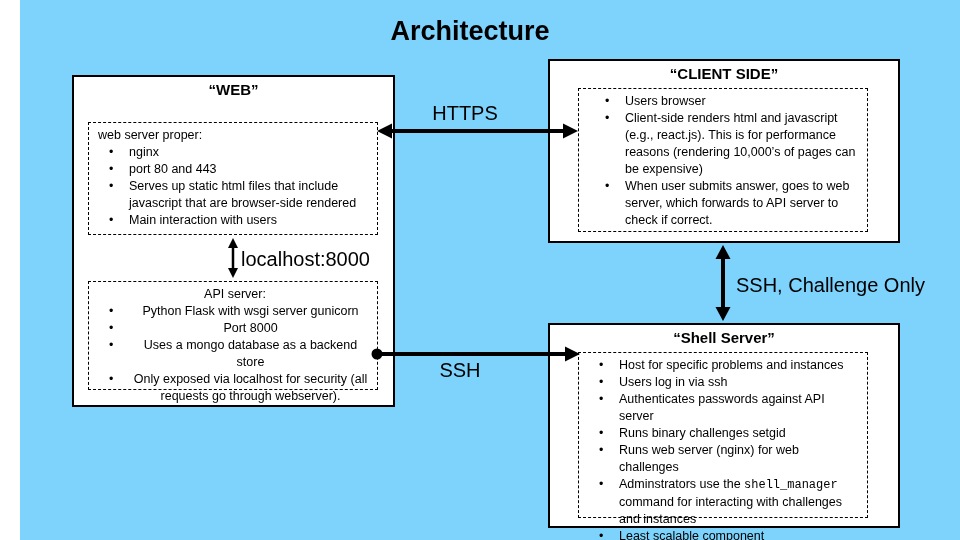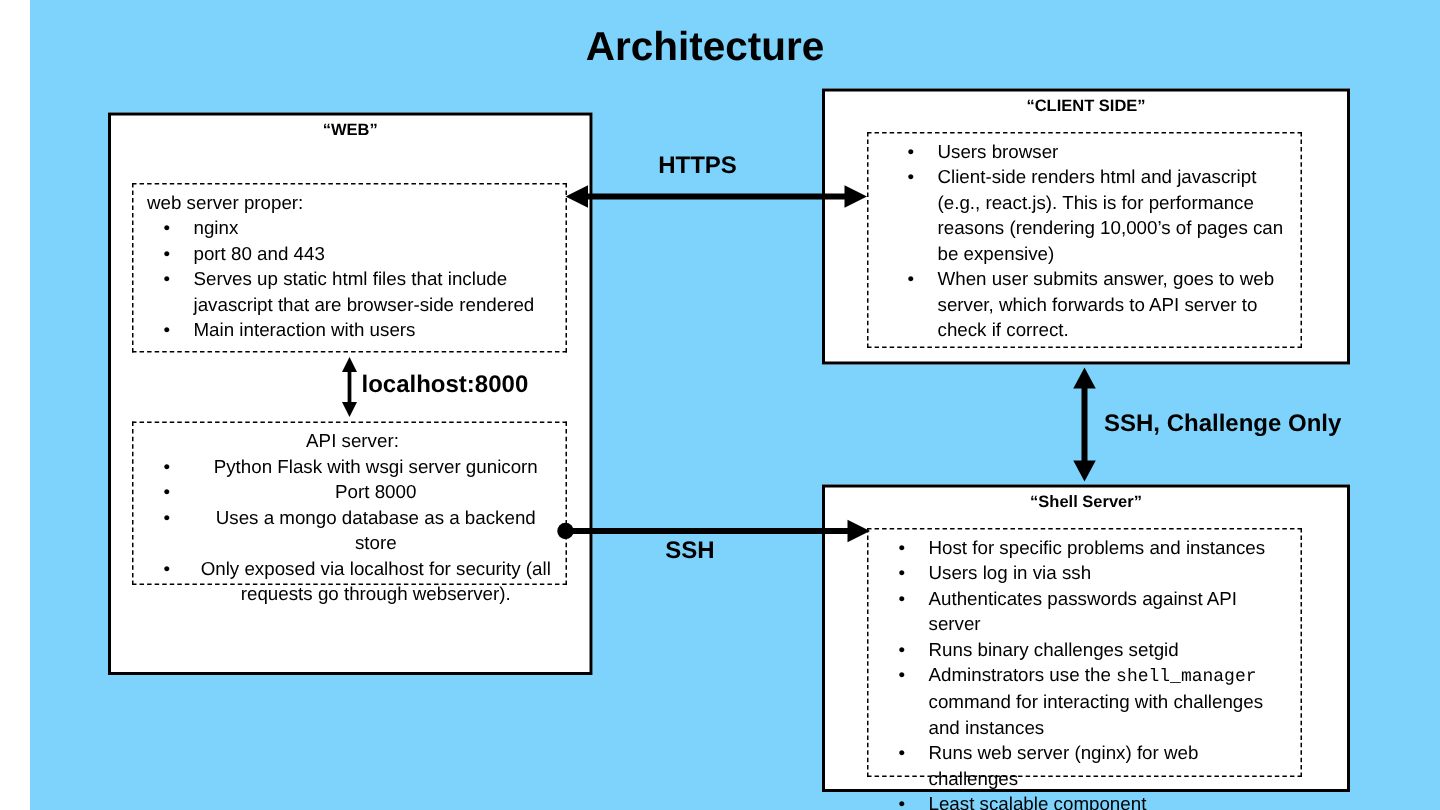--- a/index.html
+++ b/index.html
@@ -33,21 +33,21 @@
     background: #ffffff;
     box-sizing: border-box;
   }
   .box-heading {
     position: absolute;
     top: 4px;
     left: 0;
     right: 0;
     text-align: center;
     font-weight: bold;
-    font-size: 11px;
+    font-size: 15px;
   }
   .dashed-panel {
     position: absolute;
     border: 1px dashed #000000;
     box-sizing: border-box;
     padding: 4px 5px 0 9px;
     font-size: 12.5px;
     line-height: 17px;
   }
   .panel-lead {
@@ -75,36 +75,35 @@
   .connector-layer {
     position: absolute;
     top: 0;
     left: 0;
     width: 960px;
     height: 540px;
     pointer-events: none;
   }
   .arrow-label {
     position: absolute;
-    font-size: 16px;
+    font-size: 20px;
     white-space: nowrap;
-    font-weight: bold;
   }
   .label-center {
     text-align: center;
   }
 </style>
 </head>
 <body>
 
 <div class="canvas">
 
   <div class="slide-title">Architecture</div>
 
-  <div class="outer-box" style="left:52px; top:75px; width:323px; height:375px;">
+  <div class="outer-box" style="left:52px; top:75px; width:323px; height:332px;">
     <div class="box-heading">“WEB”</div>
 
     <div class="dashed-panel" style="left:14px; top:45px; width:290px; height:113px;">
       <p class="panel-lead">web server proper:</p>
       <ul class="bullets">
         <li>nginx</li>
         <li>port 80 and 443</li>
         <li>Serves up static html files that include javascript that are browser-side rendered</li>
         <li>Main interaction with users</li>
       </ul>
@@ -133,22 +132,22 @@
   </div>
 
   <div class="outer-box" style="left:528px; top:323px; width:352px; height:205px;">
     <div class="box-heading">“Shell Server”</div>
     <div class="dashed-panel" style="left:28px; top:27px; width:290px; height:166px;">
       <ul class="bullets">
         <li>Host for specific problems and instances</li>
         <li>Users log in via ssh</li>
         <li>Authenticates passwords against API server</li>
         <li>Runs binary challenges setgid</li>
+        <li>Runs web server (nginx) for web challenges</li>
         <li><span>Adminstrators use the </span><span class="mono">shell_manager</span><span> command for interacting with challenges and instances</span></li>
-        <li>Runs web server (nginx) for web challenges</li>
         <li>Least scalable component</li>
       </ul>
     </div>
   </div>
 
   <svg class="connector-layer" viewBox="0 0 960 540">
     <g fill="#000000" stroke="#000000">
       <line x1="368" y1="131" x2="547" y2="131" stroke-width="4"></line>
       <polygon points="357,131 372,123.5 372,138.5" stroke="none"></polygon>
       <polygon points="558,131 543,123.5 543,138.5" stroke="none"></polygon>

